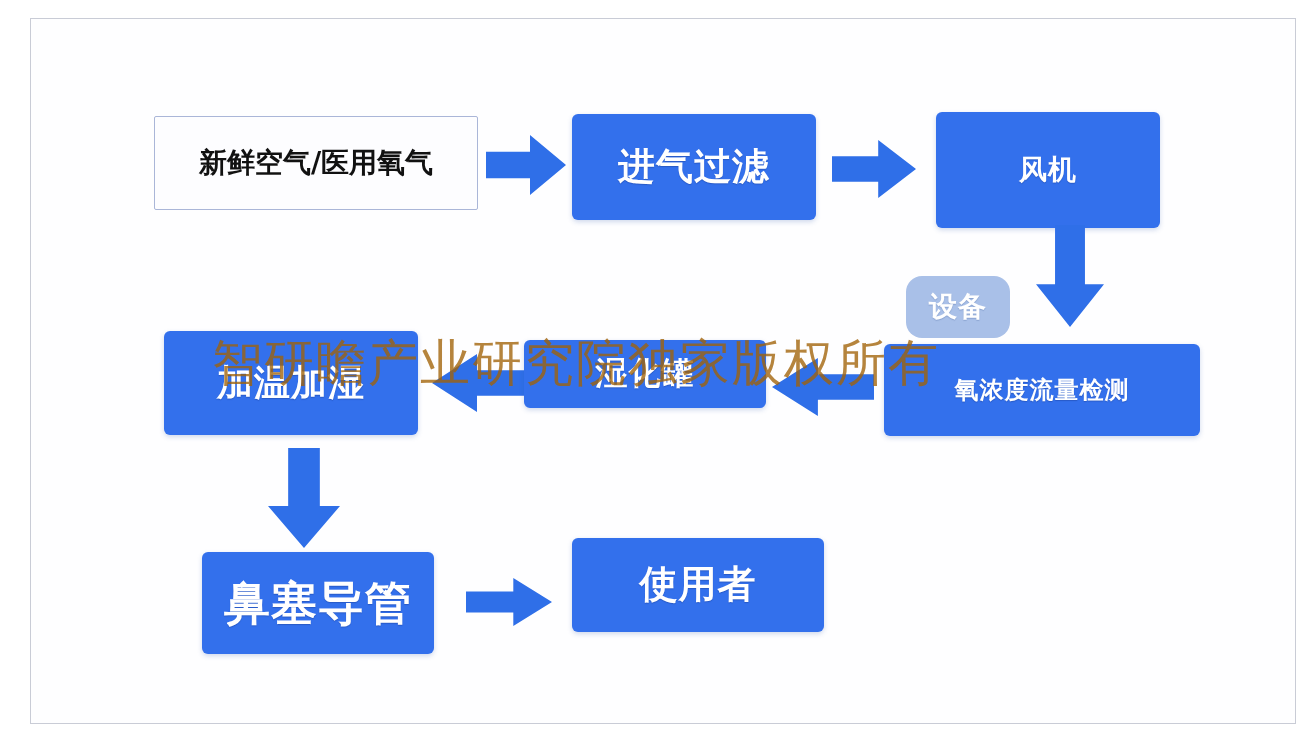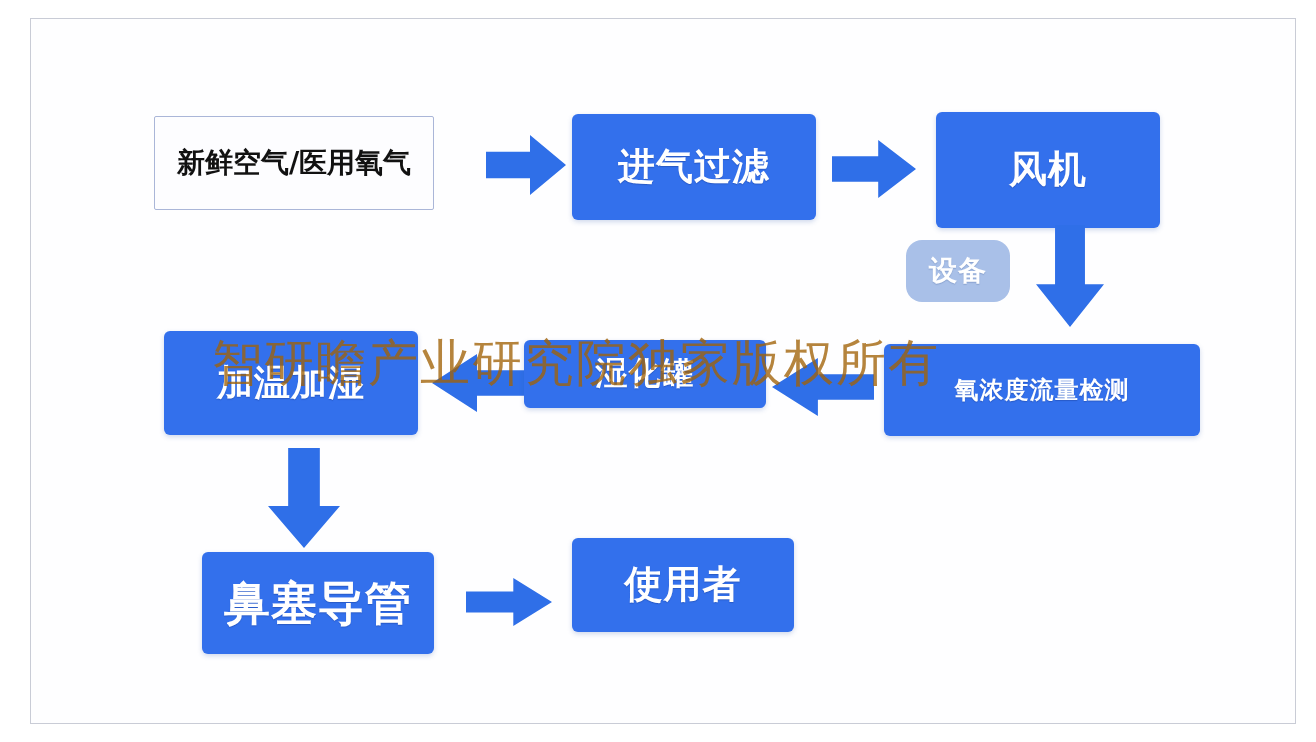--- a/index.html
+++ b/index.html
@@ -69,20 +69,21 @@
     box-sizing: border-box;
     display: flex;
     align-items: center;
     justify-content: center;
     background: #a9c0e8;
     border-radius: 16px;
     color: #ffffff;
     font-weight: 700;
     letter-spacing: 1px;
     text-shadow: 0 1px 1px rgba(60, 90, 150, .3);
+    margin-top: 36px;
   }
 
   
   .arrow {
     position: absolute;
     background: #2f6fe8;
   }
   .arrow.right {
     clip-path: polygon(0% 28%, 55% 28%, 55% 0%, 100% 50%, 55% 100%, 55% 72%, 0% 72%);
   }
@@ -108,29 +109,29 @@
     pointer-events: none;
   }
 </style>
 </head>
 <body>
 
 <div id="canvas">
 
   <div id="frame"></div>
 
-  <div class="node plain" style="left:154px; top:116px; width:280px; height:94px; font-size:28px;">新鲜空气/医用氧气</div>
+  <div class="node plain" style="left:154px; top:116px; width:324px; height:94px; font-size:28px;">新鲜空气/医用氧气</div>
 
   <div class="arrow right" style="left:486px; top:135px; width:80px; height:60px;"></div>
 
   <div class="node blue" style="left:572px; top:114px; width:244px; height:106px; font-size:37px;">进气过滤</div>
 
   <div class="arrow right" style="left:832px; top:140px; width:84px; height:58px;"></div>
 
-  <div class="node blue" style="left:936px; top:112px; width:224px; height:116px; font-size:38px;">风机</div>
+  <div class="node blue" style="left:936px; top:112px; width:224px; height:116px; font-size:28px;">风机</div>
 
   <div class="badge" style="left:906px; top:240px; width:104px; height:62px; font-size:28px;">设备</div>
 
   <div class="arrow down" style="left:1036px; top:225px; width:68px; height:102px;"></div>
 
   <div class="node blue" style="left:164px; top:331px; width:254px; height:104px; font-size:36px;">加温加湿</div>
 
   <div class="arrow left" style="left:432px; top:354px; width:100px; height:58px;"></div>
 
   <div class="node blue" style="left:524px; top:340px; width:242px; height:68px; font-size:32px;">湿化罐</div>
@@ -138,17 +139,17 @@
   <div class="arrow left" style="left:772px; top:358px; width:102px; height:58px;"></div>
 
   <div class="node blue" style="left:884px; top:344px; width:316px; height:92px; font-size:24px;">氧浓度流量检测</div>
 
   <div class="arrow down" style="left:268px; top:448px; width:72px; height:100px;"></div>
 
   <div class="node blue" style="left:202px; top:552px; width:232px; height:102px; font-size:46px;">鼻塞导管</div>
 
   <div class="arrow right" style="left:466px; top:578px; width:86px; height:48px;"></div>
 
-  <div class="node blue" style="left:572px; top:538px; width:222px; height:94px; font-size:38px;">使用者</div>
+  <div class="node blue" style="left:572px; top:538px; width:252px; height:94px; font-size:38px;">使用者</div>
 
   <div id="watermark">智研瞻产业研究院独家版权所有</div>
 
 </div>
 
 </body></html>

